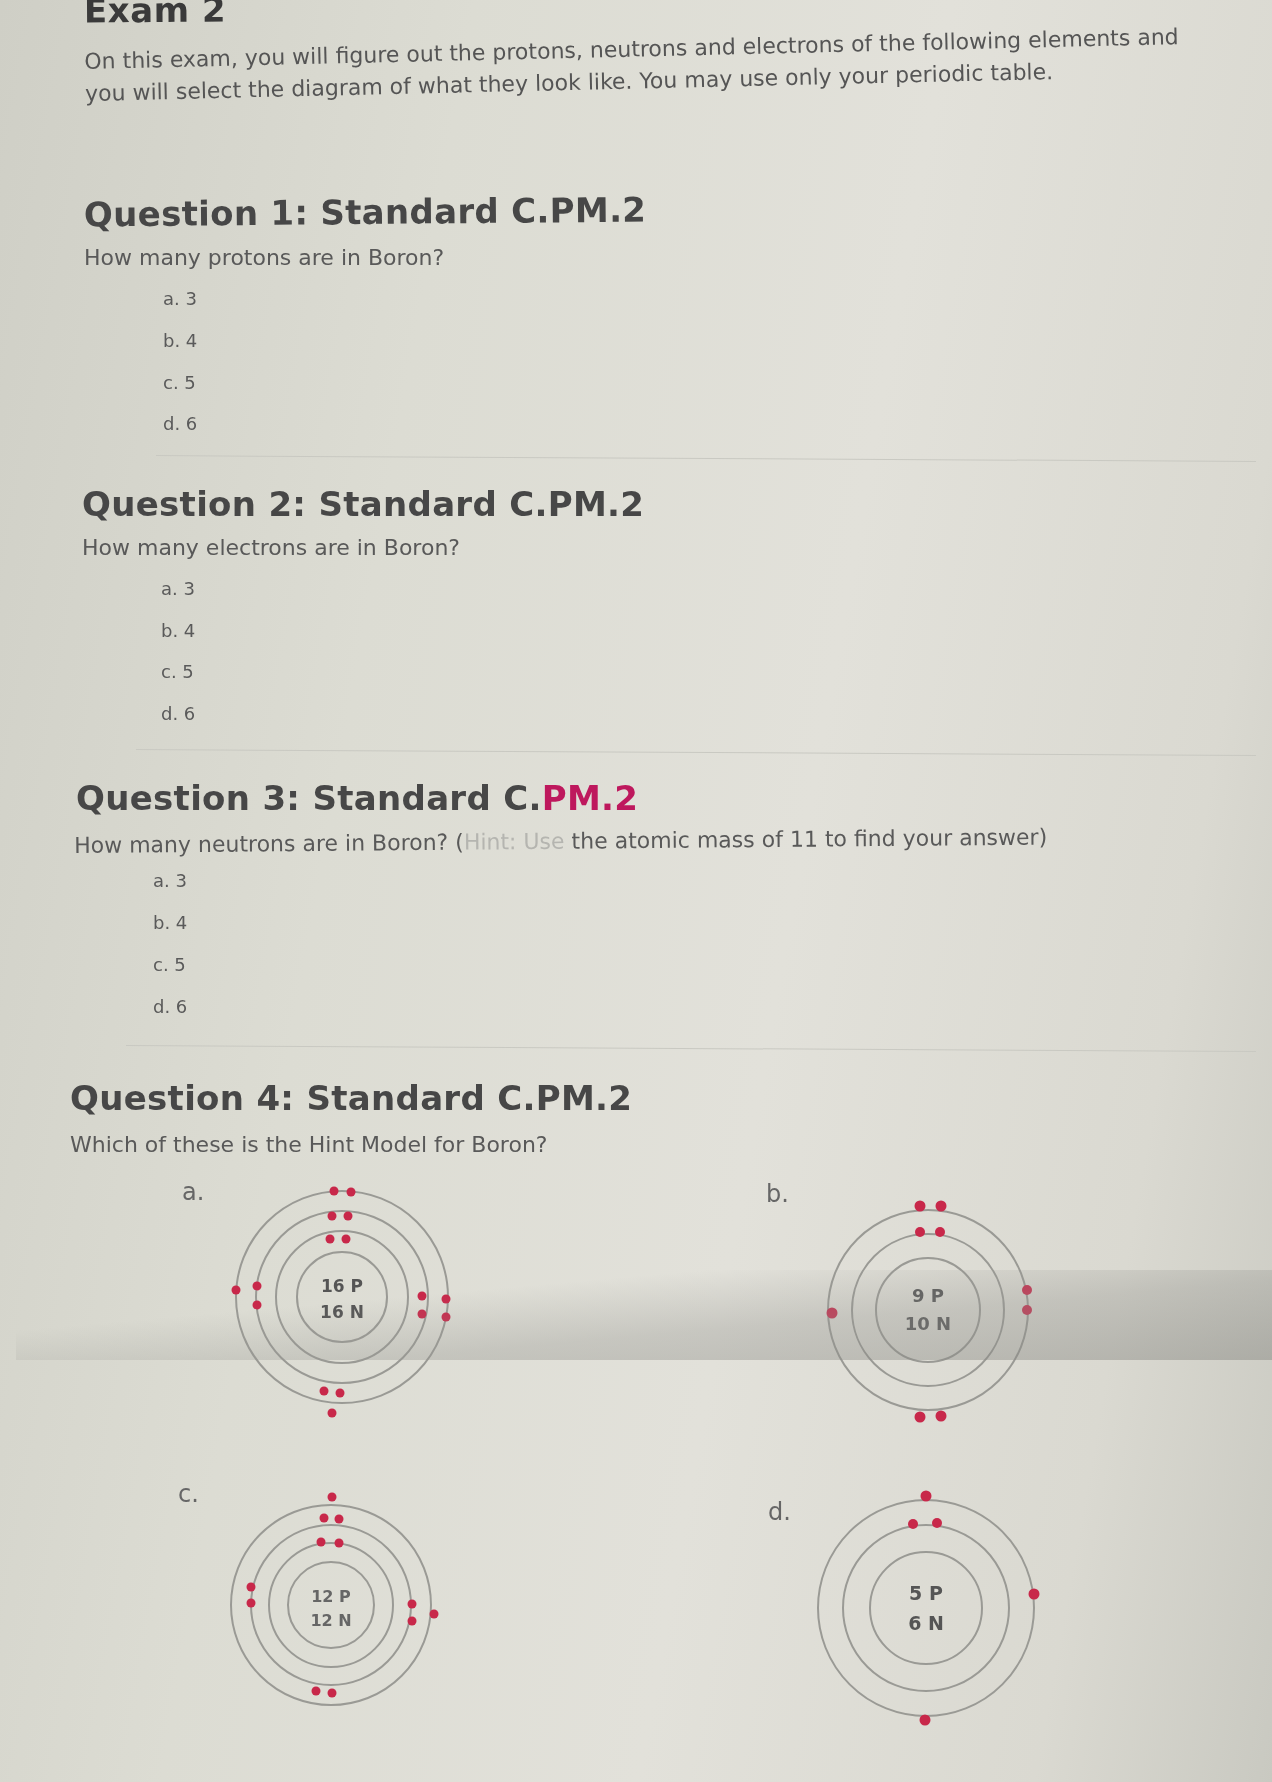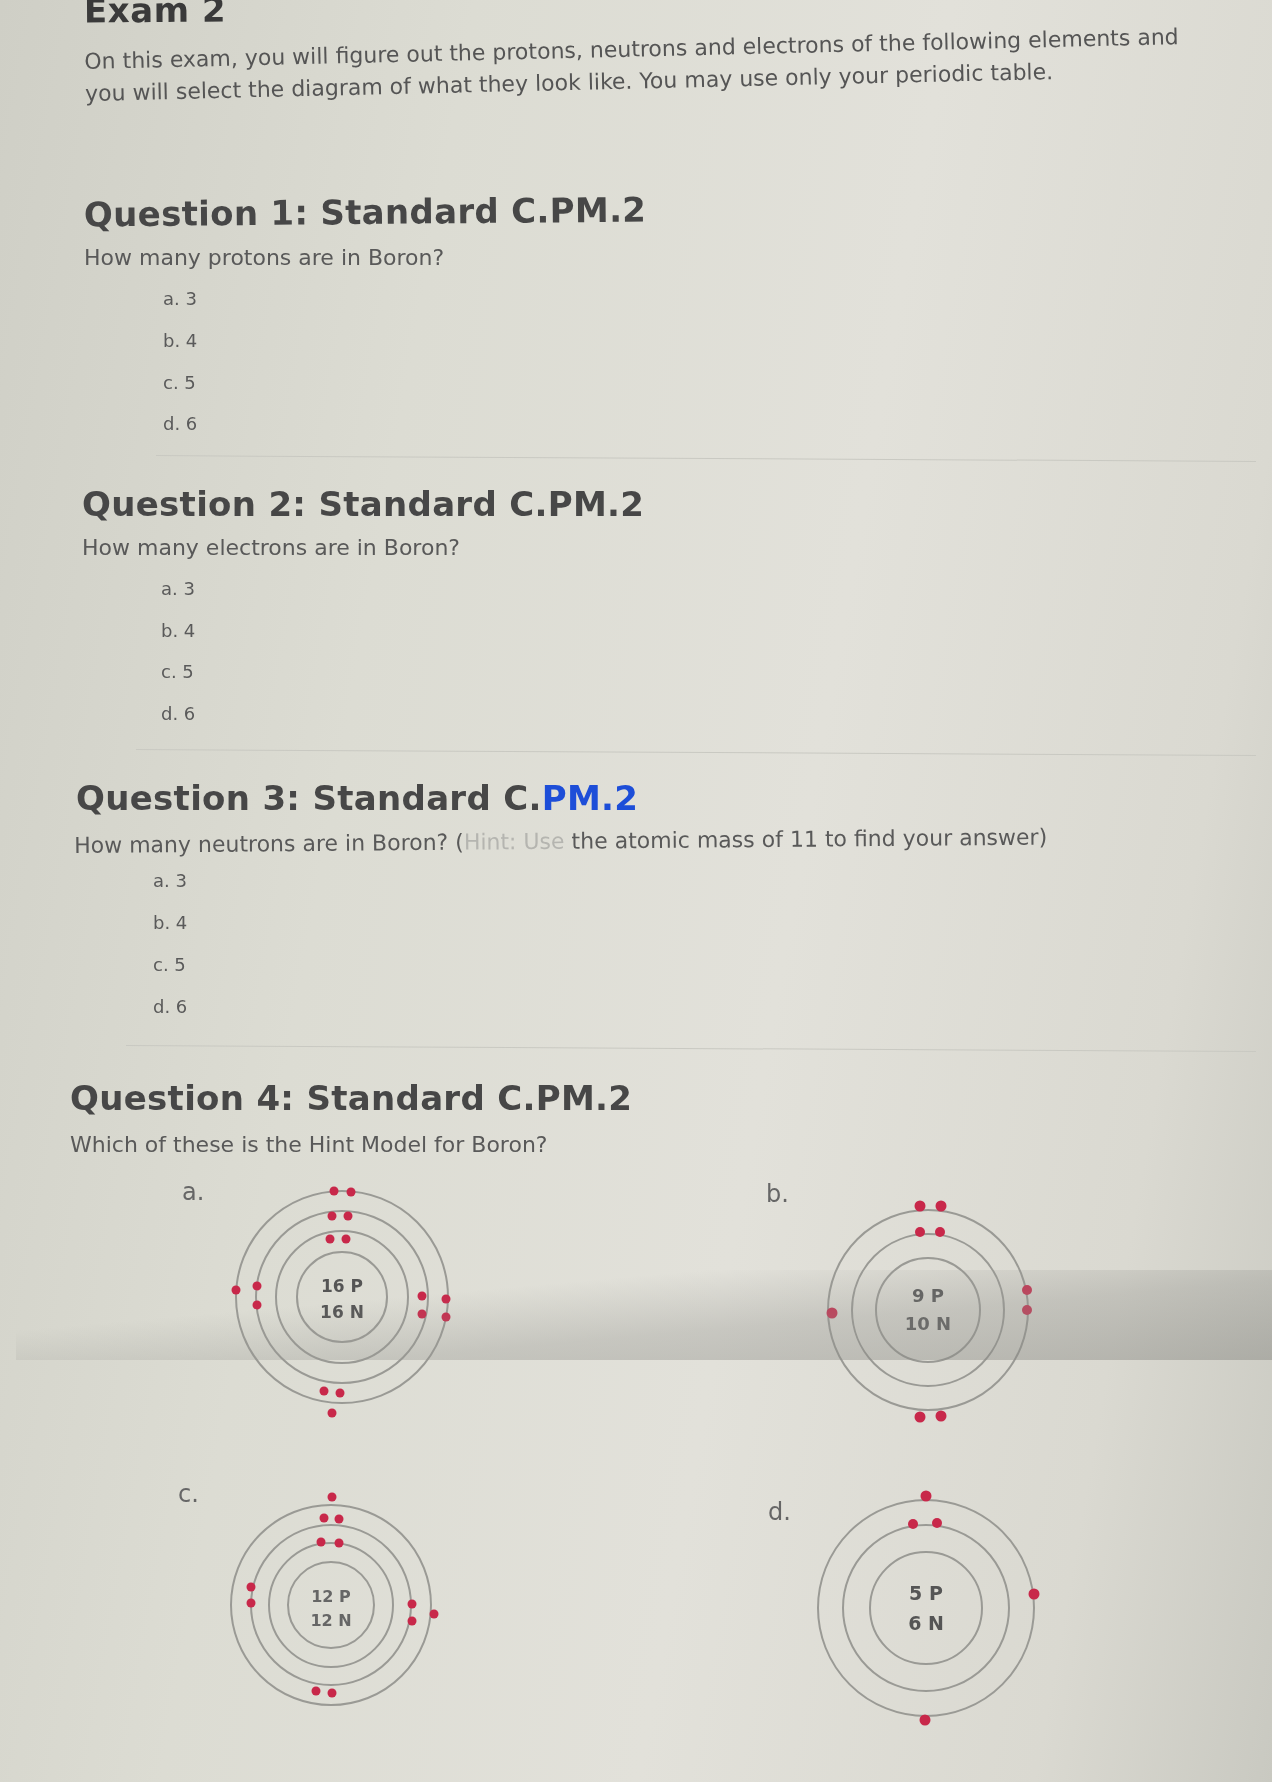--- a/index.html
+++ b/index.html
@@ -7,21 +7,21 @@
     width:1272px; height:1782px; overflow:hidden;
     background: linear-gradient(100deg, #cfcfc6 0%, #dcdcd3 30%, #e2e1da 60%, #dad9d1 85%, #c9c9c1 100%);
     font-family: "DejaVu Sans", sans-serif;
     color:#4a4a4a;
     position:relative;
   }
   .page { position:absolute; left:16px; top:0; width:1272px; height:1360px; }
   .exam-title { position:absolute; left:68px; top:-10px; font-size:34px; font-weight:bold; color:#3a3a3a; letter-spacing:0.5px; transform:rotate(-0.4deg); }
   .intro { position:absolute; left:68px; top:46px; width:1140px; font-size:22px; line-height:32px; color:#555; transform:rotate(-1.3deg); transform-origin:left top; }
   .q-heading { position:absolute; font-size:34px; font-weight:bold; color:#474747; letter-spacing:0.3px; white-space:nowrap; }
-  .q-heading .faded { color:#1d4ed8; }
+  .q-heading .faded { color:#be185d; }
   .q-prompt { position:absolute; font-size:22px; color:#595959; white-space:nowrap; }
   .opt { position:absolute; font-size:18px; color:#5a5a5a; white-space:nowrap; }
   .divider { position:absolute; height:1px; background:#c9c9c2; }
   .diagram-label { position:absolute; font-size:24px; color:#666; }
   .diagram { position:absolute; }
   .shadow { position:absolute; left:0; bottom:0; width:1272px; height:90px;
     background:linear-gradient(175deg, rgba(0,0,0,0) 30%, rgba(150,150,145,0.35) 60%, rgba(130,130,125,0.45) 100%); pointer-events:none; }
 </style>
 </head>
 <body>

